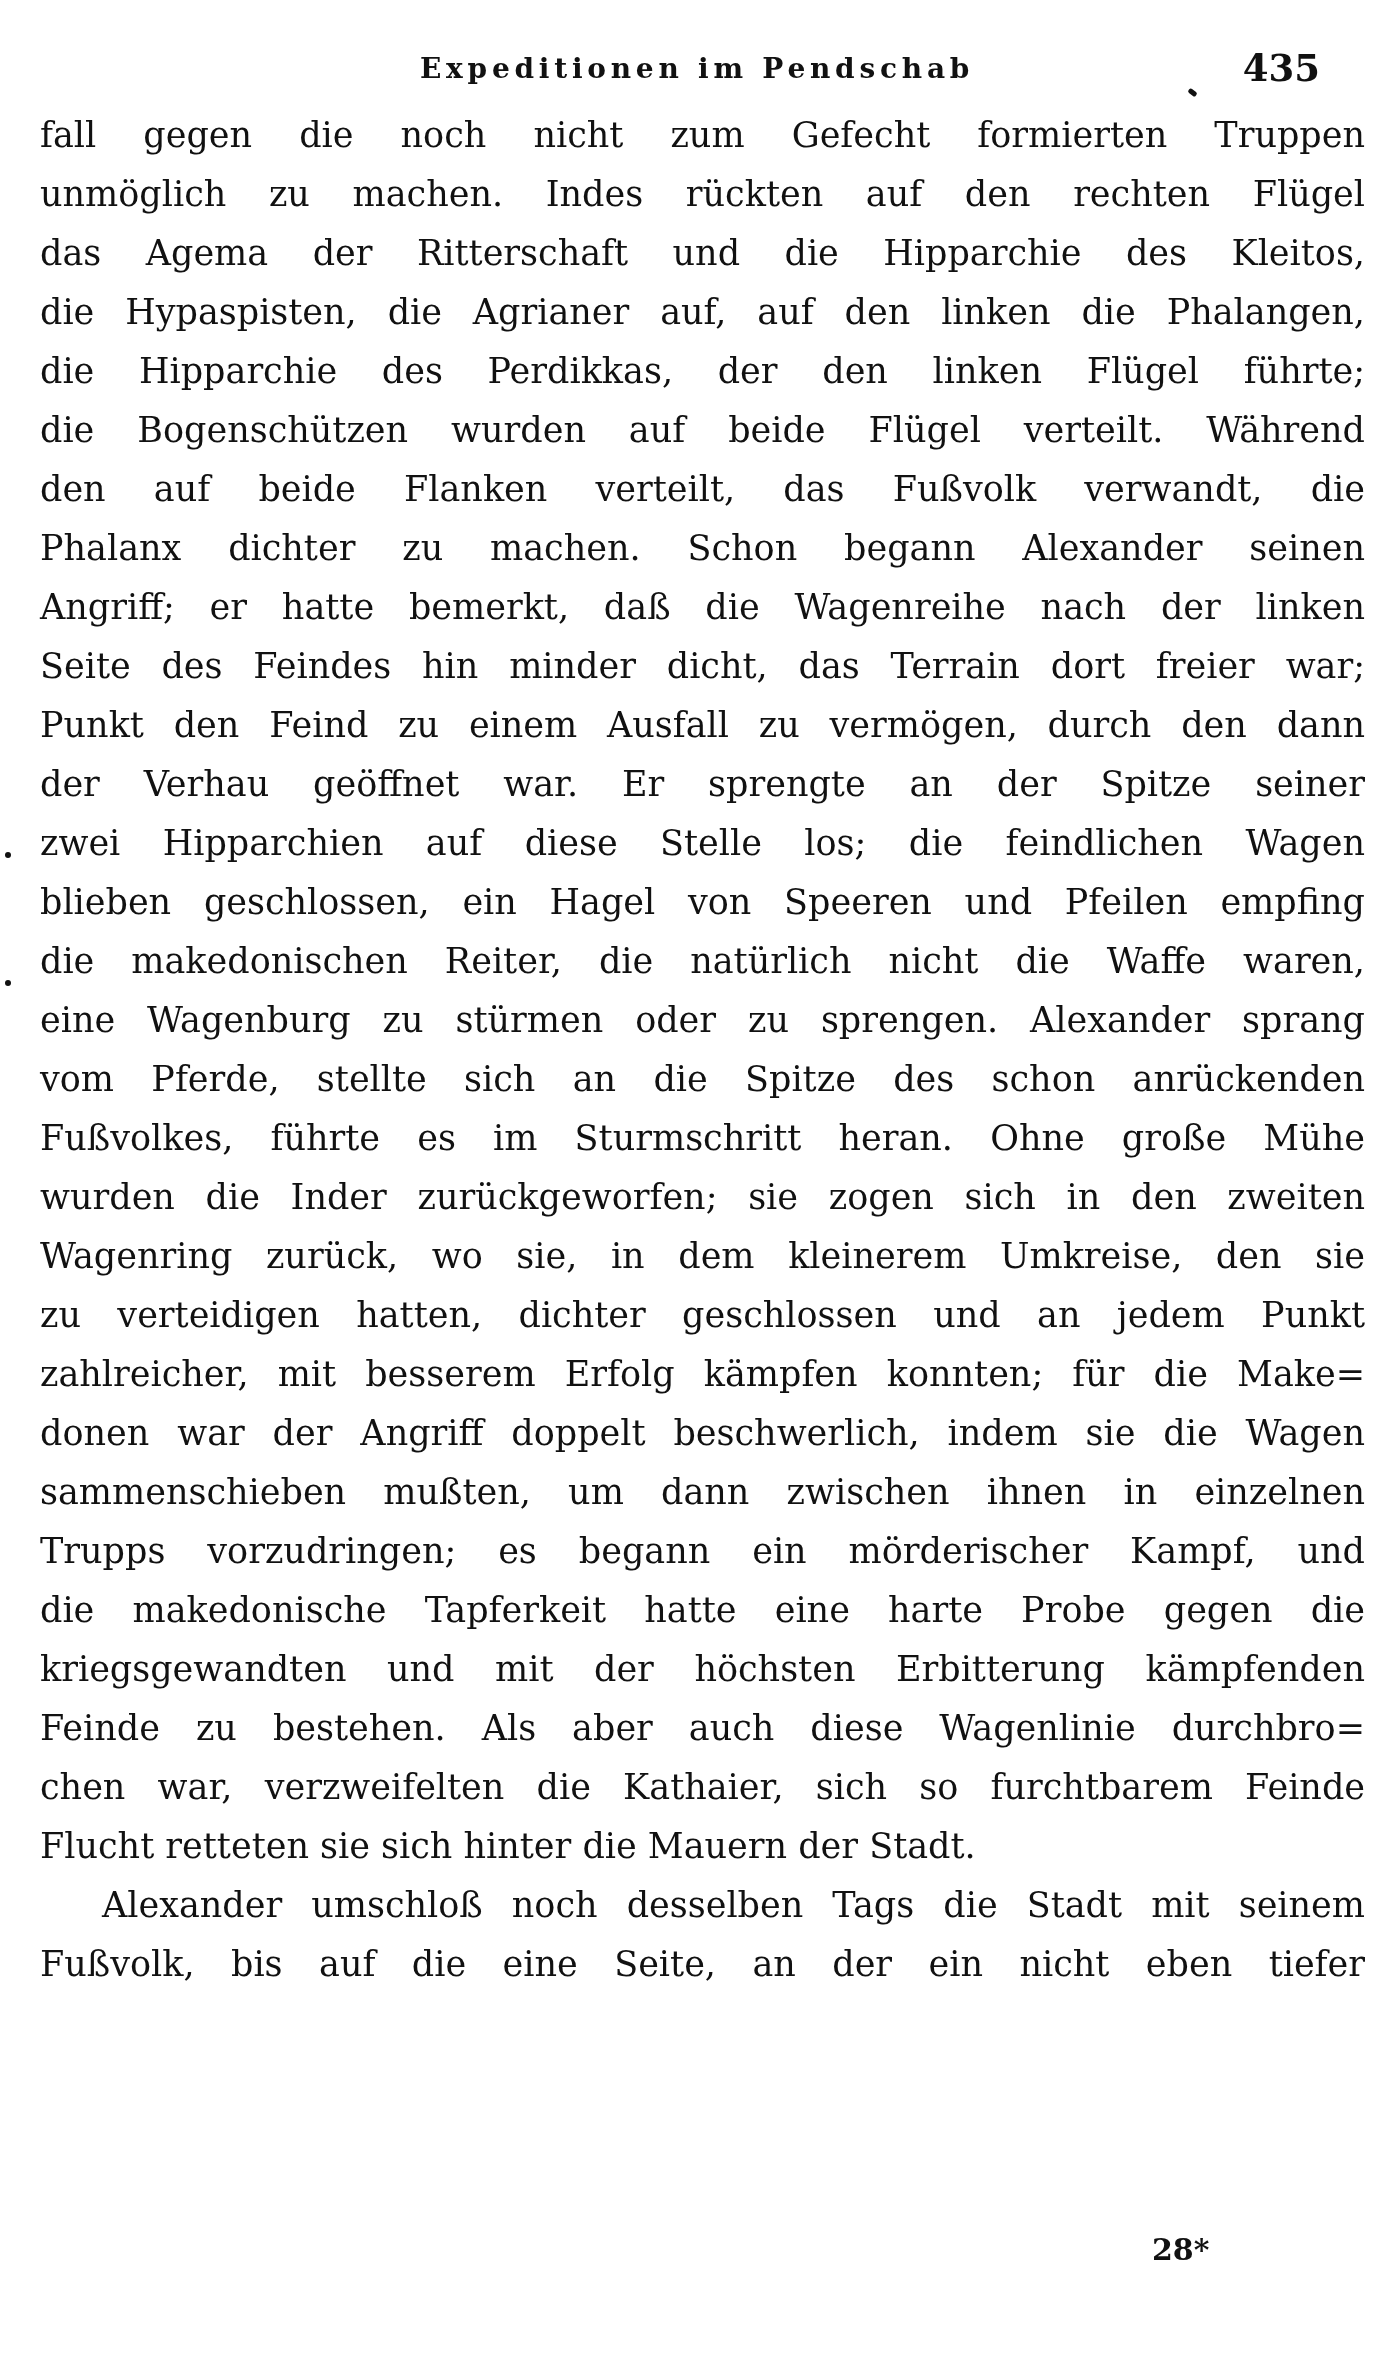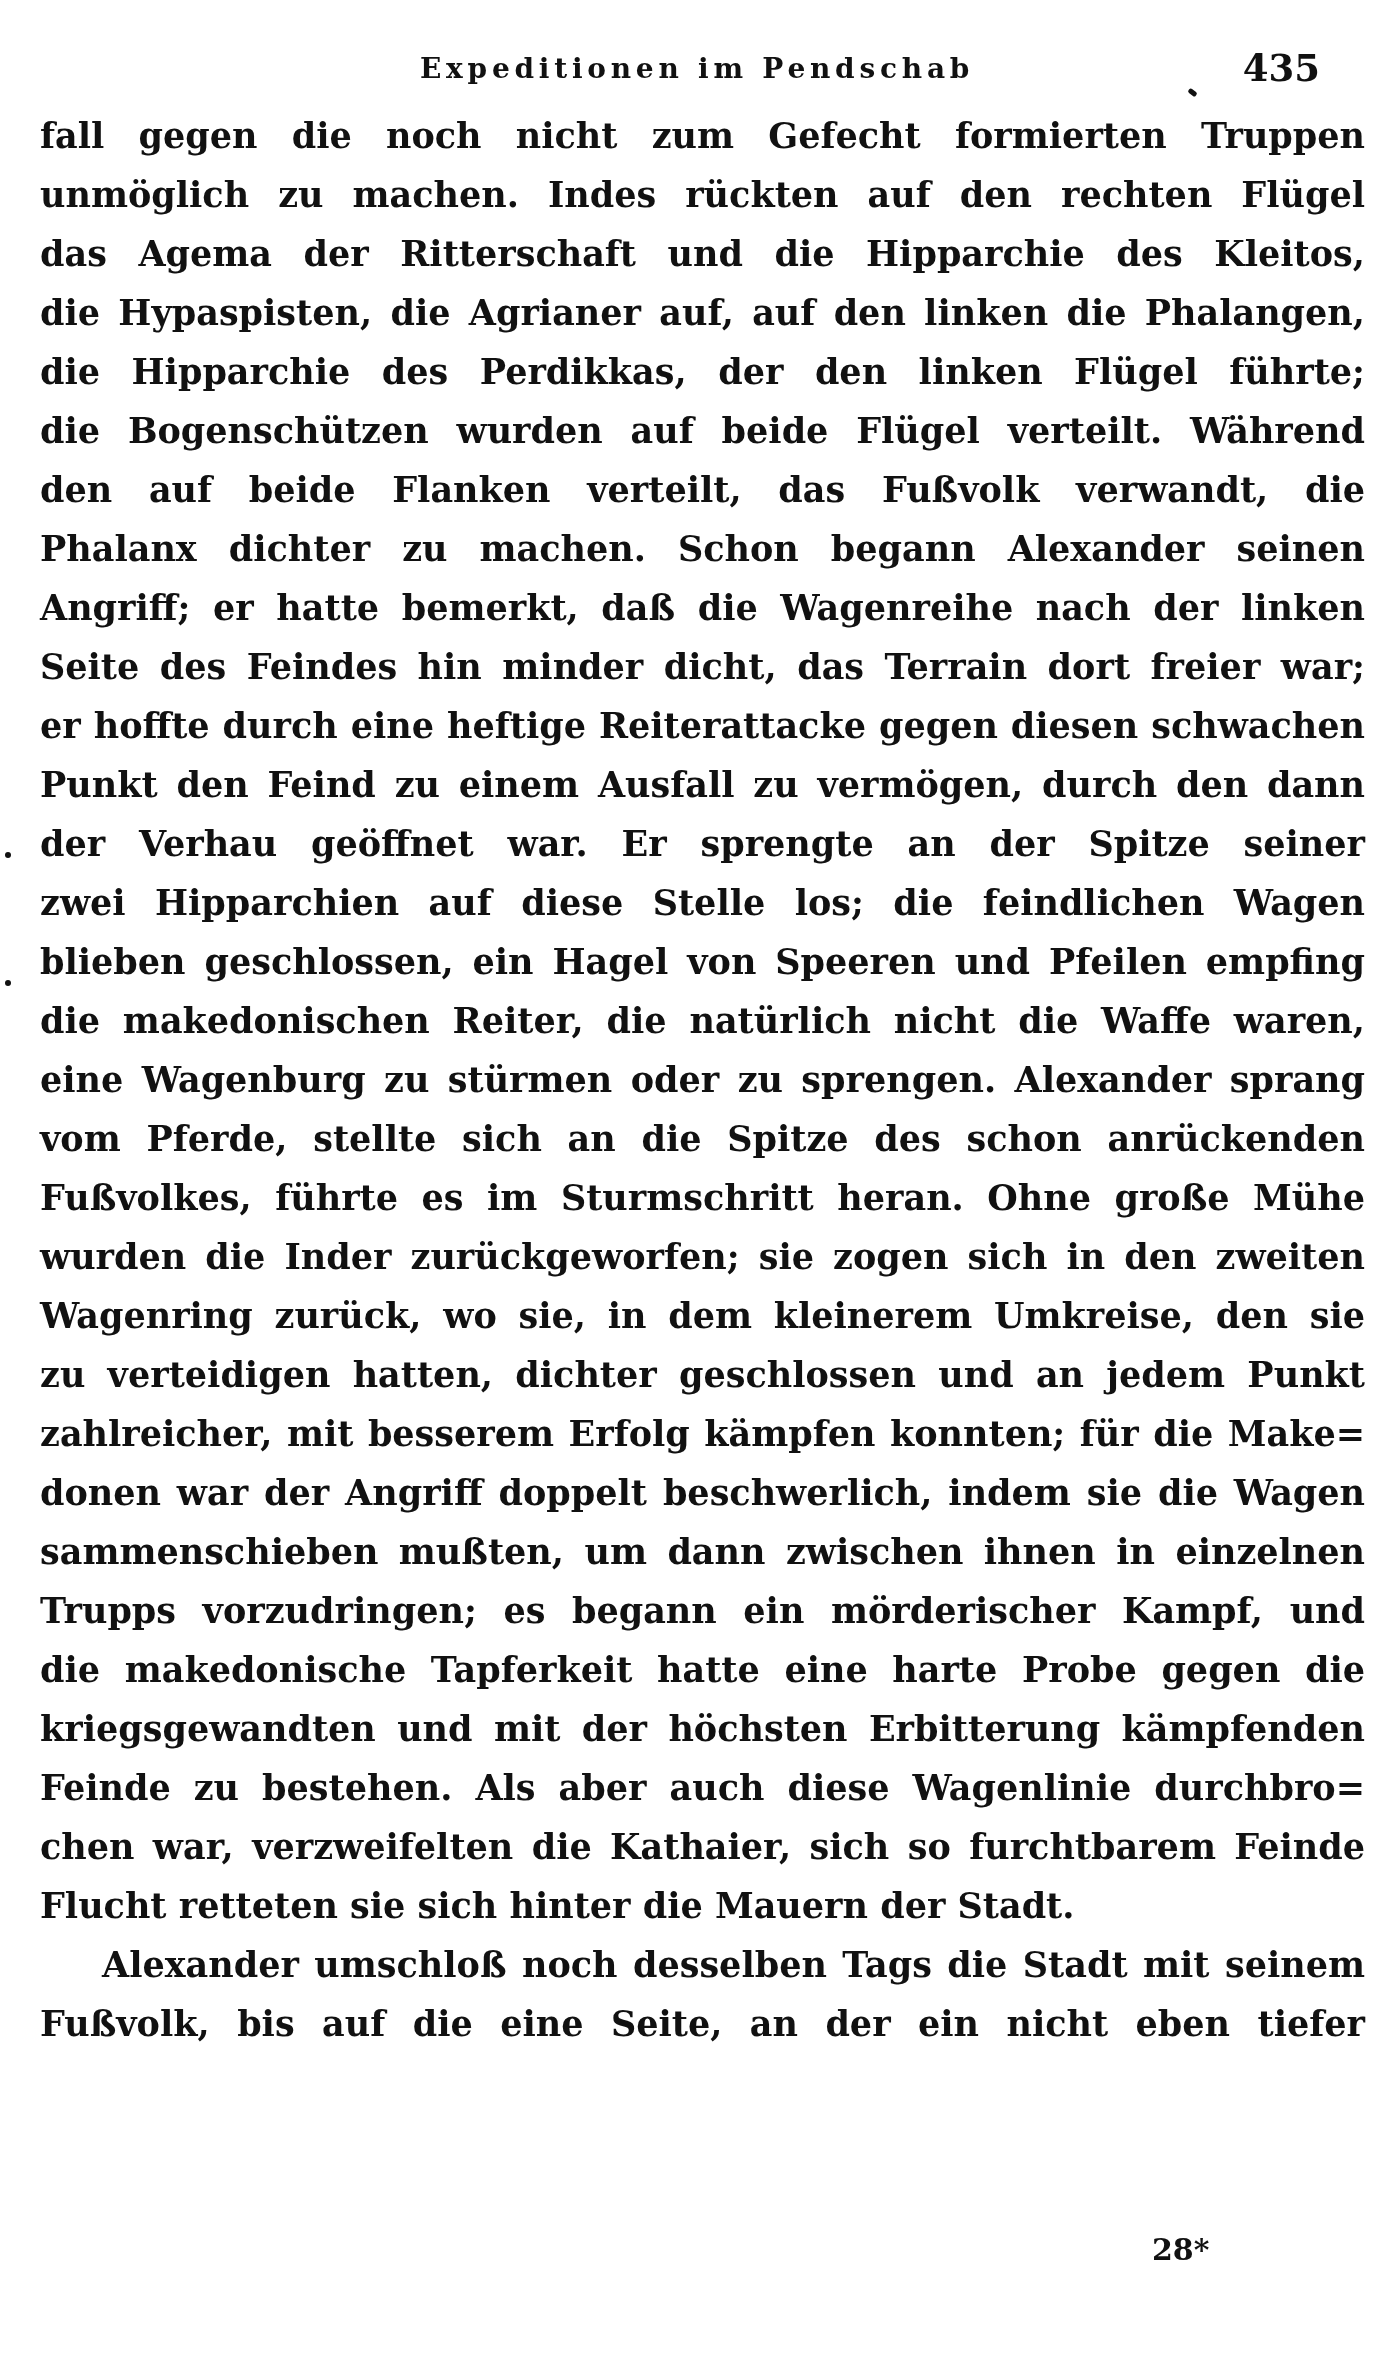--- a/index.html
+++ b/index.html
@@ -50,21 +50,21 @@
   .body-text {
     position: absolute;
     top: 106px;
     left: 40px;
     right: 34px;
   }
   .line {
     height: 59px;
     line-height: 59px;
     font-size: 35px;
-    font-weight: 700;
+    font-weight: 400;
     white-space: nowrap;
     text-align: justify;
     text-align-last: justify;
   }
   .line.no-just { text-align-last: left; }
   .line.indent { padding-left: 62px; }
   .footer-mark {
     position: absolute;
     left: 1152px;
     top: 2232px;
@@ -96,21 +96,20 @@
     <div class="line">fall gegen die noch nicht zum Gefecht formierten Truppen</div>
     <div class="line">unmöglich zu machen. Indes rückten auf den rechten Flügel</div>
     <div class="line">das Agema der Ritterschaft und die Hipparchie des Kleitos,</div>
     <div class="line">die Hypaspisten, die Agrianer auf, auf den linken die Phalangen,</div>
     <div class="line">die Hipparchie des Perdikkas, der den linken Flügel führte;</div>
     <div class="line">die Bogenschützen wurden auf beide Flügel verteilt. Während</div>
     <div class="line">den auf beide Flanken verteilt, das Fußvolk verwandt, die</div>
     <div class="line">Phalanx dichter zu machen. Schon begann Alexander seinen</div>
     <div class="line">Angriff; er hatte bemerkt, daß die Wagenreihe nach der linken</div>
     <div class="line">Seite des Feindes hin minder dicht, das Terrain dort freier war;</div>
-    <div class="line">er hoffte durch eine heftige Reiterattacke gegen diesen schwachen</div>
     <div class="line">Punkt den Feind zu einem Ausfall zu vermögen, durch den dann</div>
     <div class="line">der Verhau geöffnet war. Er sprengte an der Spitze seiner</div>
     <div class="line">zwei Hipparchien auf diese Stelle los; die feindlichen Wagen</div>
     <div class="line">blieben geschlossen, ein Hagel von Speeren und Pfeilen empfing</div>
     <div class="line">die makedonischen Reiter, die natürlich nicht die Waffe waren,</div>
     <div class="line">eine Wagenburg zu stürmen oder zu sprengen. Alexander sprang</div>
     <div class="line">vom Pferde, stellte sich an die Spitze des schon anrückenden</div>
     <div class="line">Fußvolkes, führte es im Sturmschritt heran. Ohne große Mühe</div>
     <div class="line">wurden die Inder zurückgeworfen; sie zogen sich in den zweiten</div>
     <div class="line">Wagenring zurück, wo sie, in dem kleinerem Umkreise, den sie</div>

